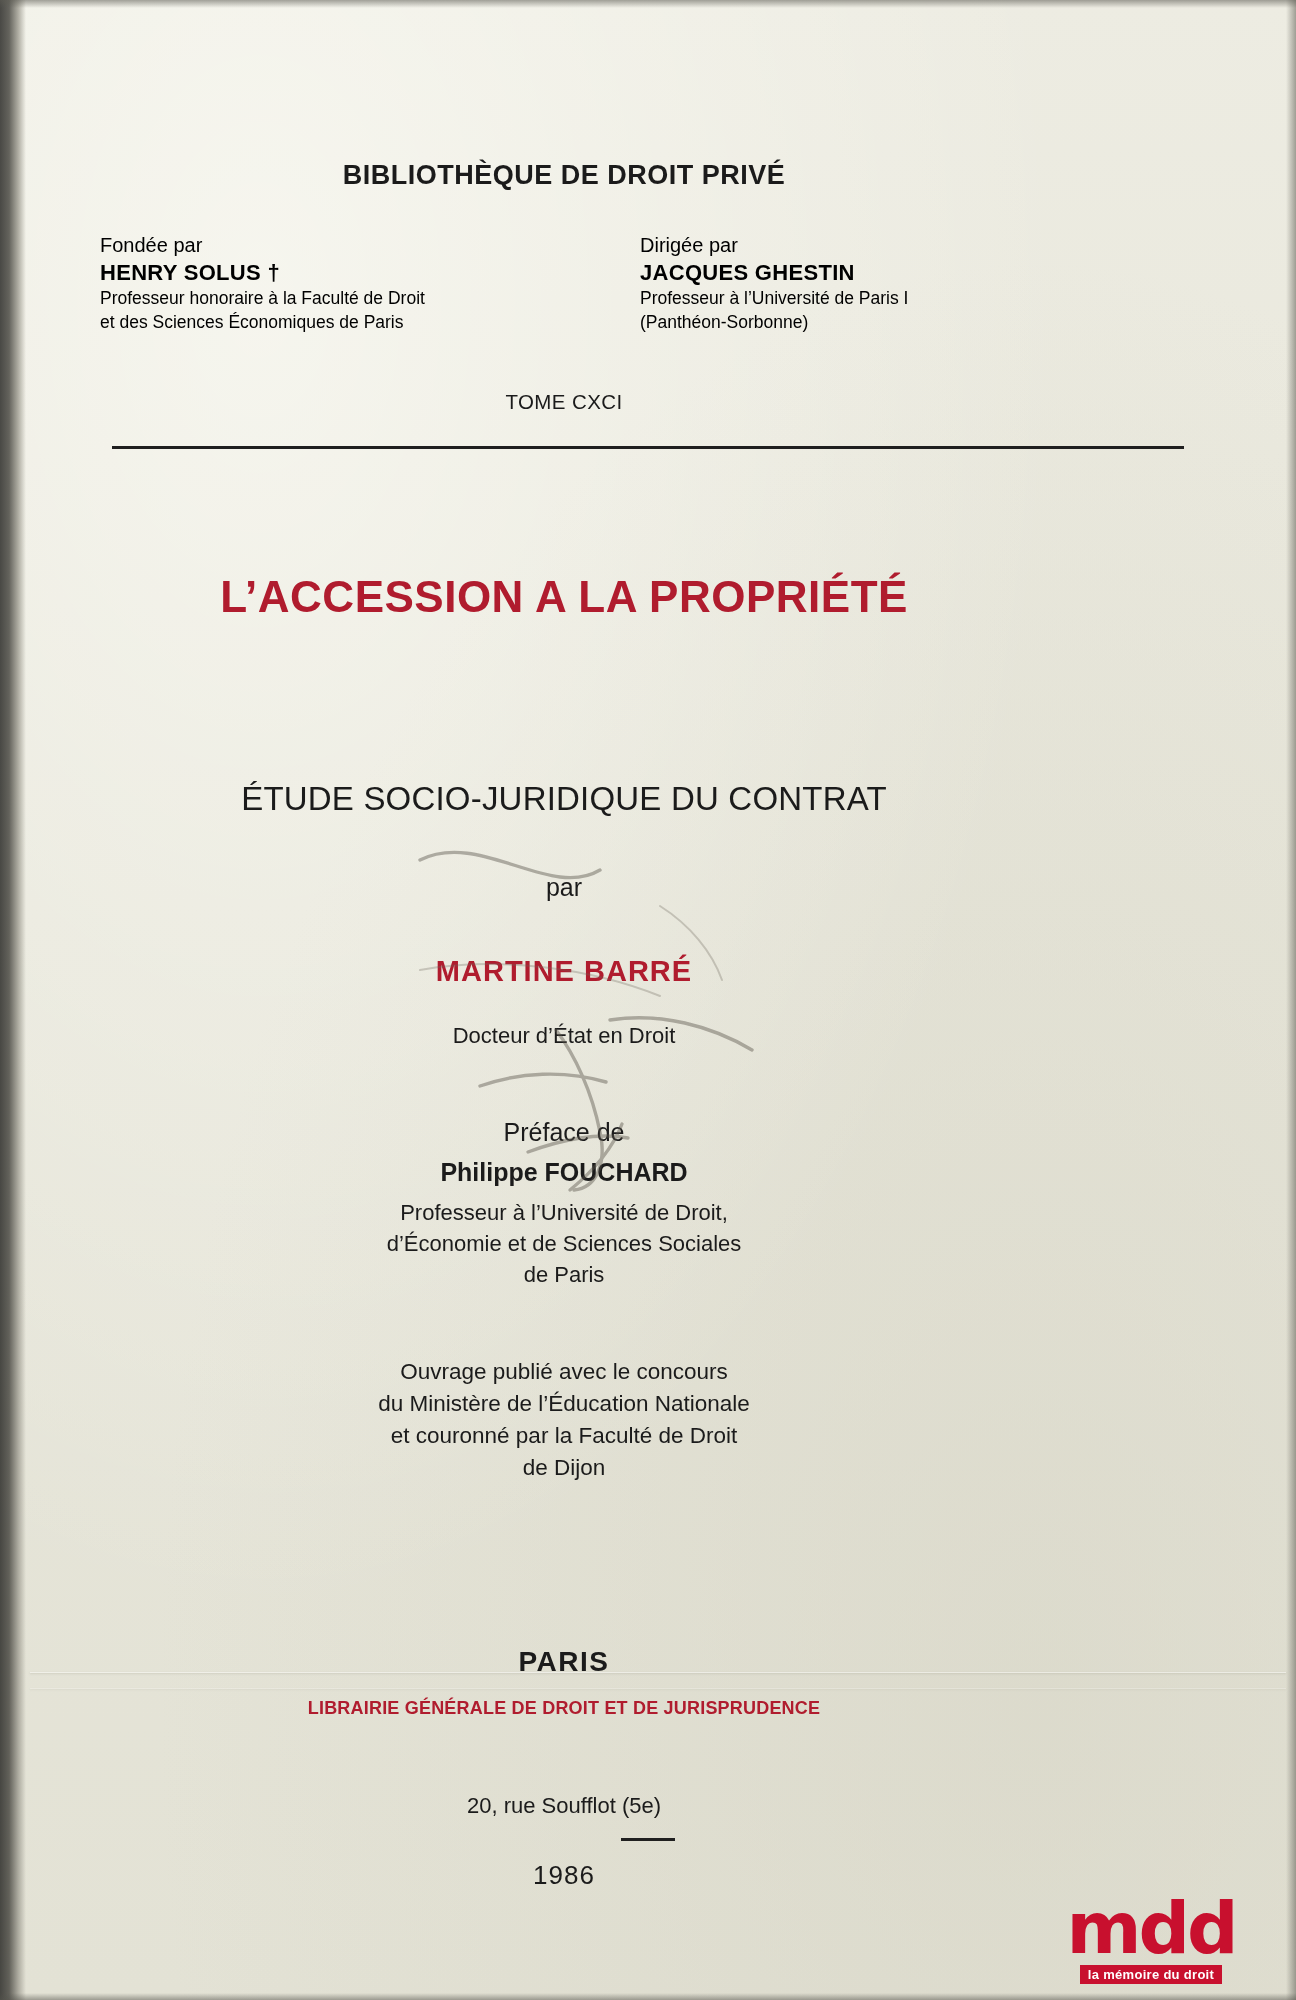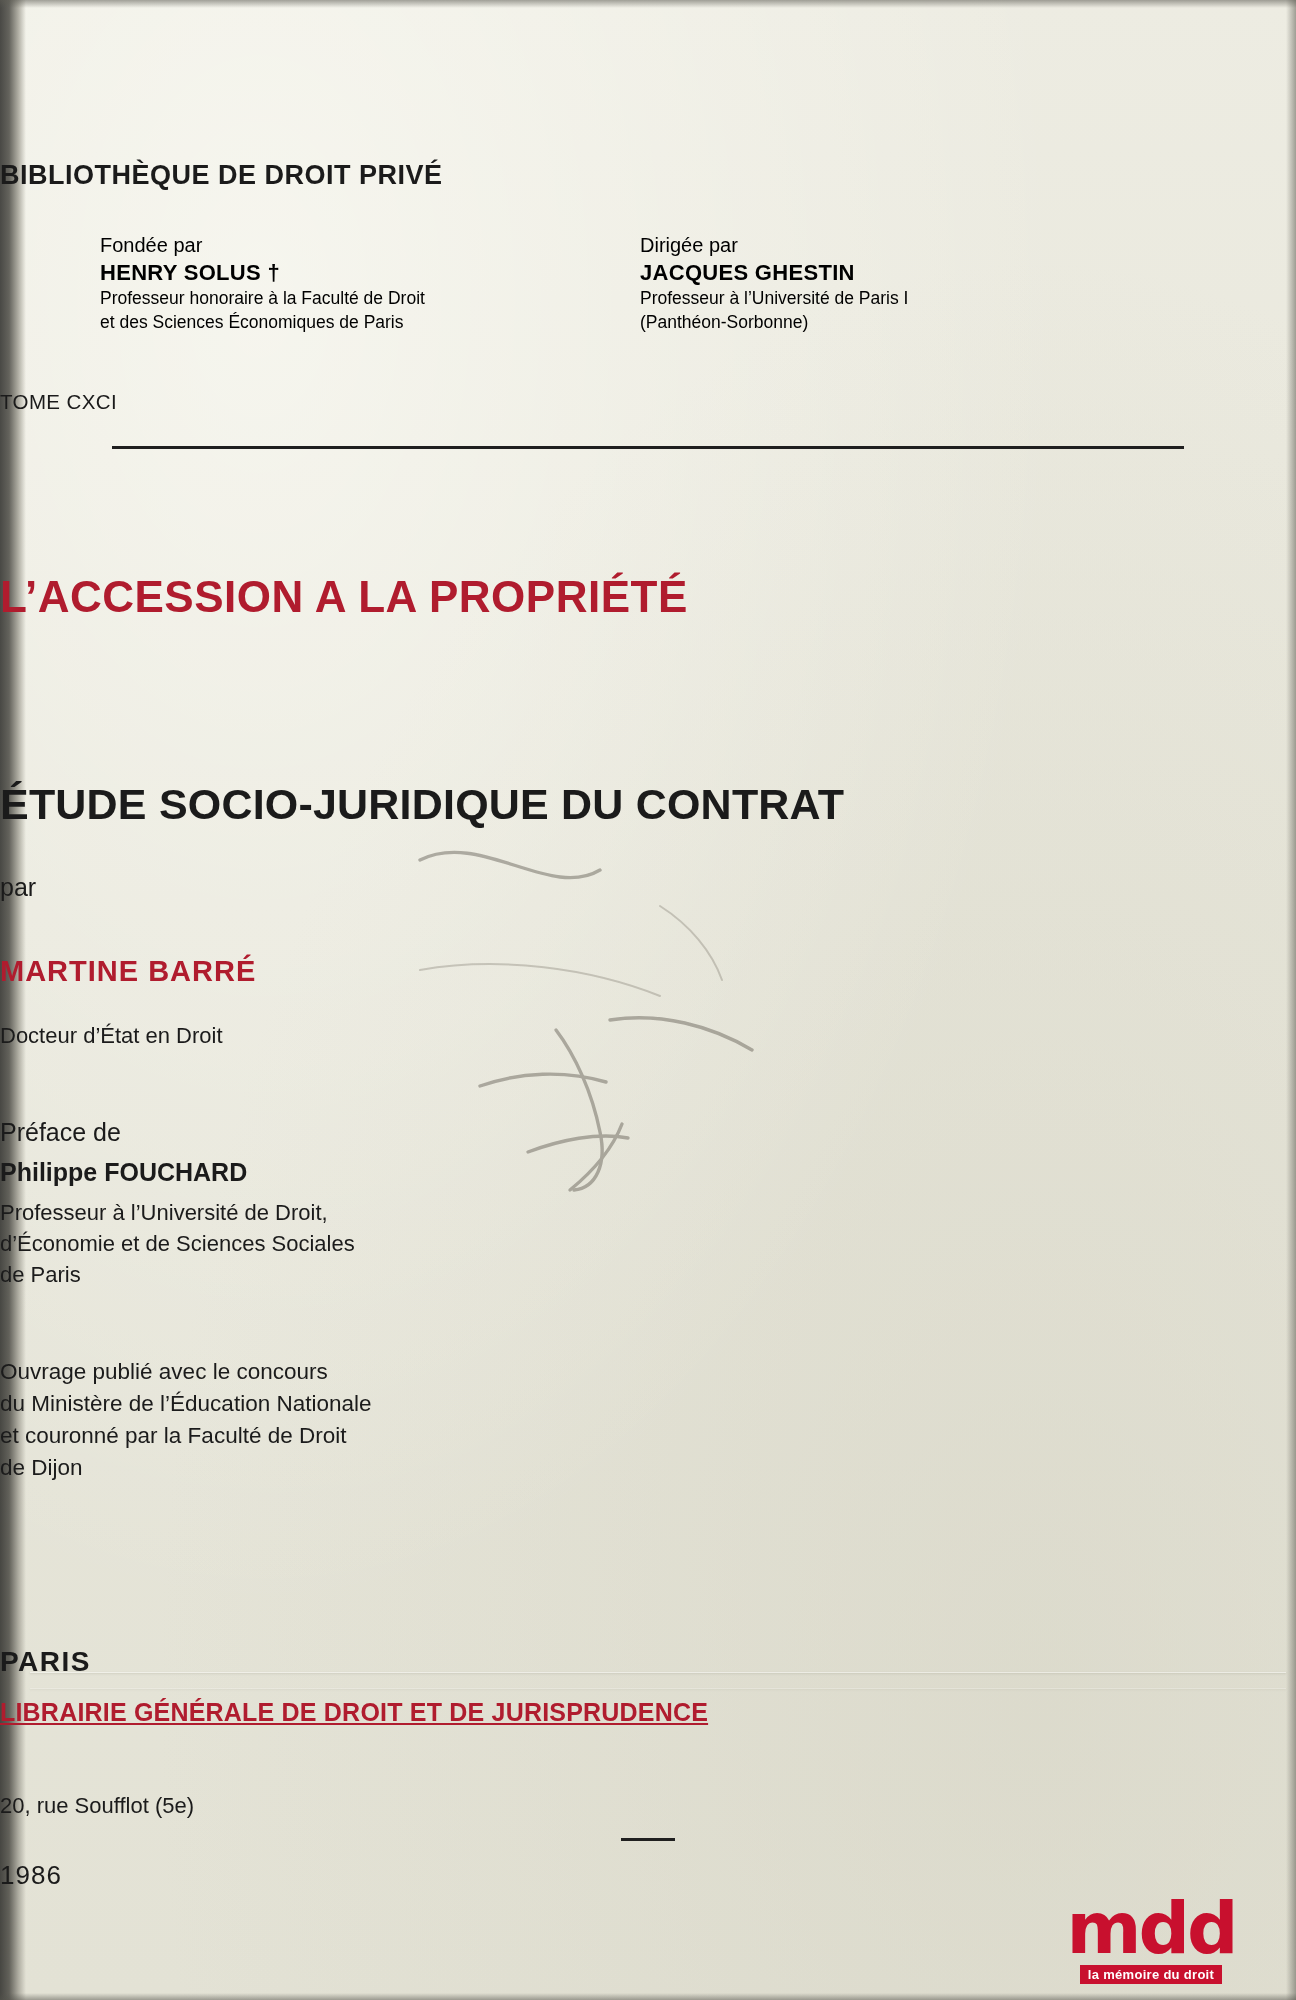--- a/index.html
+++ b/index.html
@@ -64,20 +64,21 @@
     width: 1256px;
     height: 1px;
     background: rgba(255,255,255,0.45);
     box-shadow: 0 1px 2px rgba(120,118,105,0.25);
   }
 
   .content {
     position: absolute;
     left: 0;
     width: 1128px;
+    text-align: center;
     color: #1b1b1b;
   }
 
   .series-title {
     font-size: 27px;
     font-weight: bold;
     letter-spacing: 0.5px;
   }
 
   .credits {
@@ -107,37 +108,37 @@
   }
 
   .maintitle {
     font-size: 44px;
     font-weight: bold;
     color: #b01c2e;
     letter-spacing: .5px;
     line-height: 1.22;
   }
   .subtitle {
-    font-size: 43px;
-    font-weight: bold;
+    font-size: 33px;
+    font-weight: normal;
     color: #1b1b1b;
     letter-spacing: .2px;
   }
   .par { font-size: 25px; }
   .author { font-size: 29px; font-weight: bold; color: #b01c2e; letter-spacing: 1px; }
   .author-desc { font-size: 22px; }
 
   .preface-lead { font-size: 25px; }
   .preface-name { font-size: 25px; font-weight: bold; }
   .preface-desc { font-size: 22px; line-height: 1.32; }
 
   .note { font-size: 22.5px; line-height: 1.38; }
 
   .city { font-size: 28px; font-weight: bold; letter-spacing: 1.5px; }
-  .publisher { font-size: 25px; font-weight: bold; color: #b01c2e; letter-spacing: .2px; text-decoration: underline; }
+  .publisher { font-size: 18px; font-weight: bold; color: #b01c2e; letter-spacing: .2px; }
   .imprint { font-size: 24px; letter-spacing: .2px; }
   .address { font-size: 22px; }
   .year { font-size: 26px; letter-spacing: 1px; }
 
   .shortrule {
     position: absolute;
     left: 50%;
     transform: translateX(-50%);
     width: 54px;
     height: 3px;

